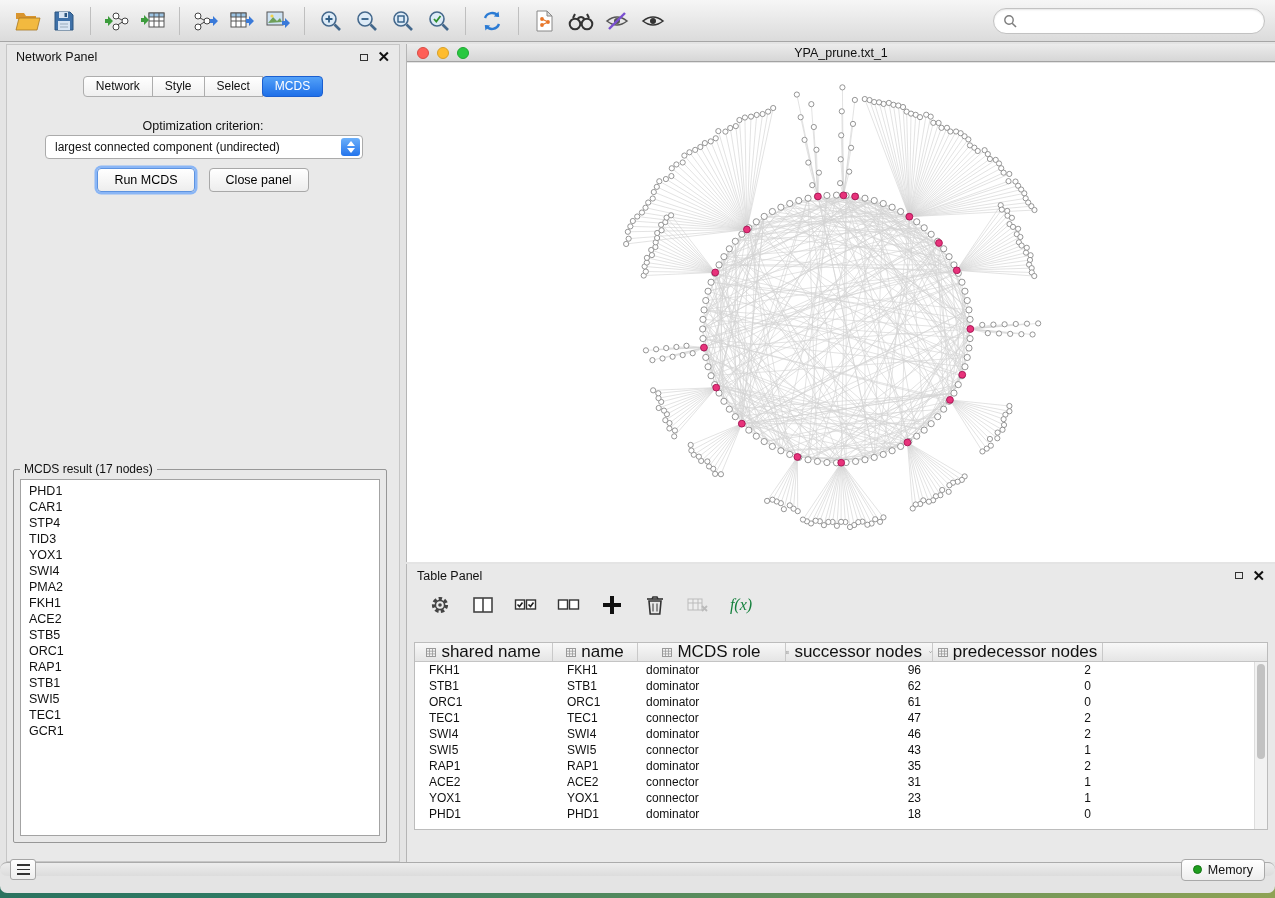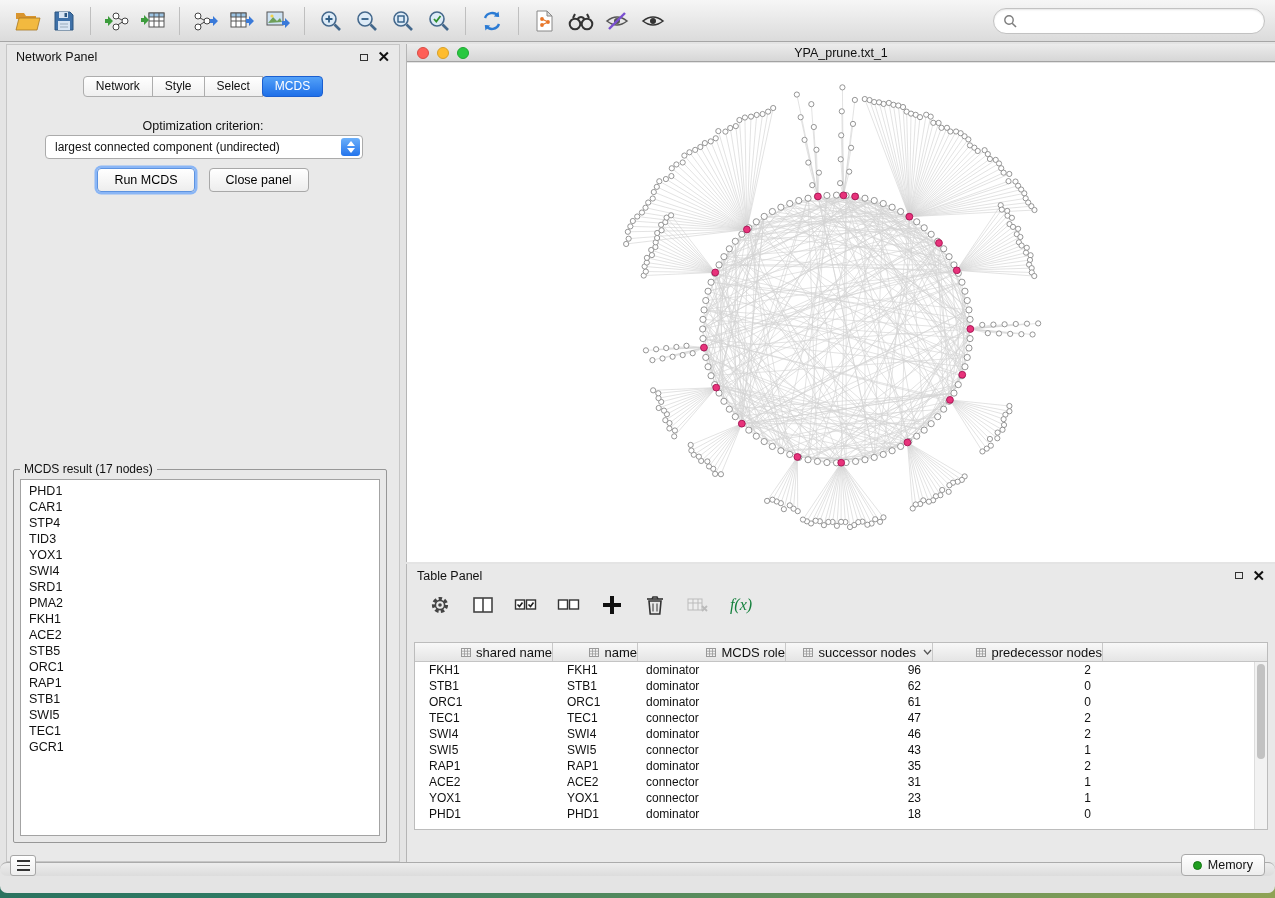--- a/index.html
+++ b/index.html
@@ -61,41 +61,41 @@
   .net-canvas svg{display:block;width:100%;height:100%;}
 
   
   .table-panel{position:absolute;left:406px;top:564px;right:0;height:298px;background:#e9e9e9;border-left:1px solid #b5b5b5;}
   .tp-header{height:23px;display:flex;align-items:center;padding:0 10px;font-size:12.5px;}
   .tp-toolbar{height:36px;display:flex;align-items:center;padding-left:20px;gap:17px;}
   .tp-toolbar .tti{display:flex;align-items:center;justify-content:center;width:26px;height:26px;}
   .fx{font-family:"Liberation Serif",serif;font-style:italic;font-size:16px;color:#15803d;}
   .tbl{position:absolute;left:7px;right:7px;top:78px;height:188px;background:#fff;border:1px solid #bcbcbc;overflow:hidden;}
   .tbl-head{display:flex;height:19px;background:linear-gradient(#f8f8f8,#e5e5e5);border-bottom:1px solid #c4c4c4;}
-  .th{display:flex;align-items:center;justify-content:flex-end;gap:5px;border-right:1px solid #c9c9c9;
-      font-size:13px;white-space:nowrap;overflow:hidden;position:relative;}
+  .th{display:flex;align-items:center;justify-content:center;gap:5px;border-right:1px solid #c9c9c9;
+      font-size:17px;white-space:nowrap;overflow:hidden;position:relative;}
   .th .th-chev{margin-left:2px;}
   .th.filler{flex:1;border-right:none;}
   .tbl-body{position:absolute;left:0;right:13px;top:19px;bottom:0;overflow:hidden;}
   .tr{display:flex;height:16px;}
   .td{font-size:12px;line-height:16px;white-space:nowrap;overflow:hidden;}
   .td.text{padding-left:14px;}
   .td.role{padding-left:8px;}
   .td.num{text-align:right;padding-right:12px;}
   .tbl-scroll{position:absolute;right:0;top:19px;bottom:0;width:13px;background:#f2f2f2;border-left:1px solid #ddd;}
   .tbl-thumb{position:absolute;left:2px;top:2px;width:8px;height:95px;border-radius:4px;background:#c2c2c2;}
   .table-tabs{position:absolute;left:0;right:0;top:272px;display:flex;justify-content:center;}
   .bt-tab{height:21px;line-height:19px;padding:0 14px;font-size:12.5px;background:linear-gradient(#ffffff,#ededed);
           border:1px solid #aeaeae;margin-left:-1px;cursor:default;}
   .bt-tab:first-child{margin-left:0;}
   .bt-tab.active{background:linear-gradient(#53a1f8,#1e6fe8);border-color:#1b5fd0;color:#fff;border-radius:4px;}
 
   
   .status-bar{position:absolute;left:0;right:0;top:862px;height:14px;background:linear-gradient(#ededed,#dcdcdc);
-              border-top:1px solid #ababab;display:flex;align-items:flex-end;padding:0 10px;border-radius:9px;}
+              border-top:1px solid #ababab;display:flex;align-items:center;padding:0 10px;border-radius:9px;}
   .menu-btn{width:26px;height:21px;border:1px solid #a6a6a6;border-radius:3px;background:linear-gradient(#fff,#eee);
             display:flex;flex-direction:column;align-items:center;justify-content:center;gap:2.5px;}
   .menu-btn i{display:block;width:13px;height:1.8px;background:#333;}
   .memory-btn{margin-left:auto;height:22px;padding:0 11px;border:1px solid #a9a9a9;border-radius:4px;
               background:linear-gradient(#fff,#ededed);display:flex;align-items:center;gap:6px;font-size:12.5px;}
   .mem-dot{width:9px;height:9px;border-radius:50%;background:#1f9e1f;border:1px solid #157515;}
 </style>
 </head>
 <body>
 
@@ -273,21 +273,20 @@
     </div>
     <div class="result-group">
       <span class="result-title">MCDS result (17 nodes)</span>
       <div class="result-list">
           <div class="list-item">PHD1</div>
           <div class="list-item">CAR1</div>
           <div class="list-item">STP4</div>
           <div class="list-item">TID3</div>
           <div class="list-item">YOX1</div>
           <div class="list-item">SWI4</div>
-          <div class="list-item">SRD1</div>
           <div class="list-item">PMA2</div>
           <div class="list-item">FKH1</div>
           <div class="list-item">ACE2</div>
           <div class="list-item">STB5</div>
           <div class="list-item">ORC1</div>
           <div class="list-item">RAP1</div>
           <div class="list-item">STB1</div>
           <div class="list-item">SWI5</div>
           <div class="list-item">TEC1</div>
           <div class="list-item">GCR1</div>

